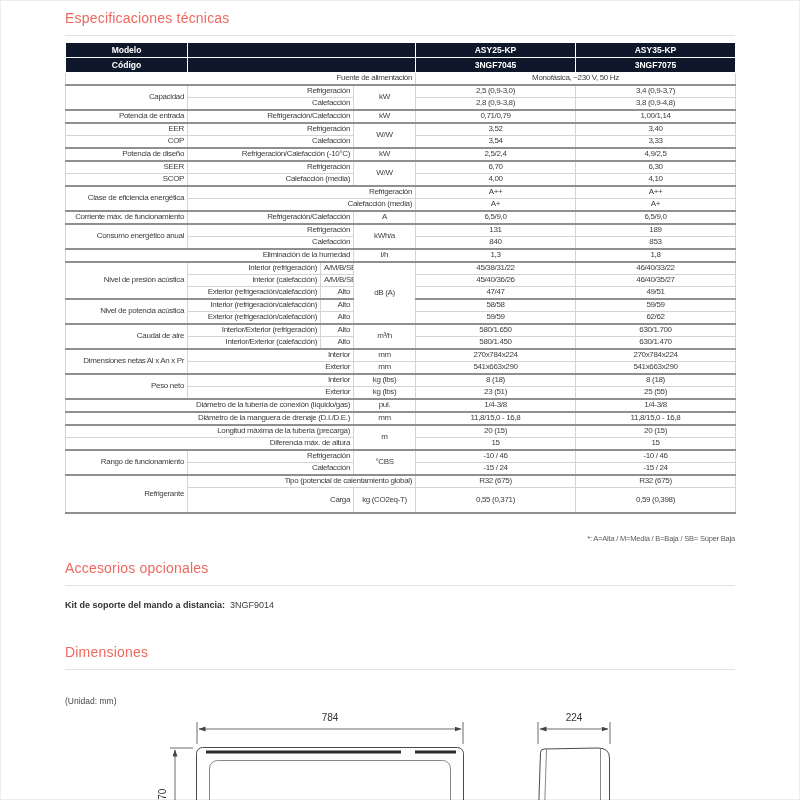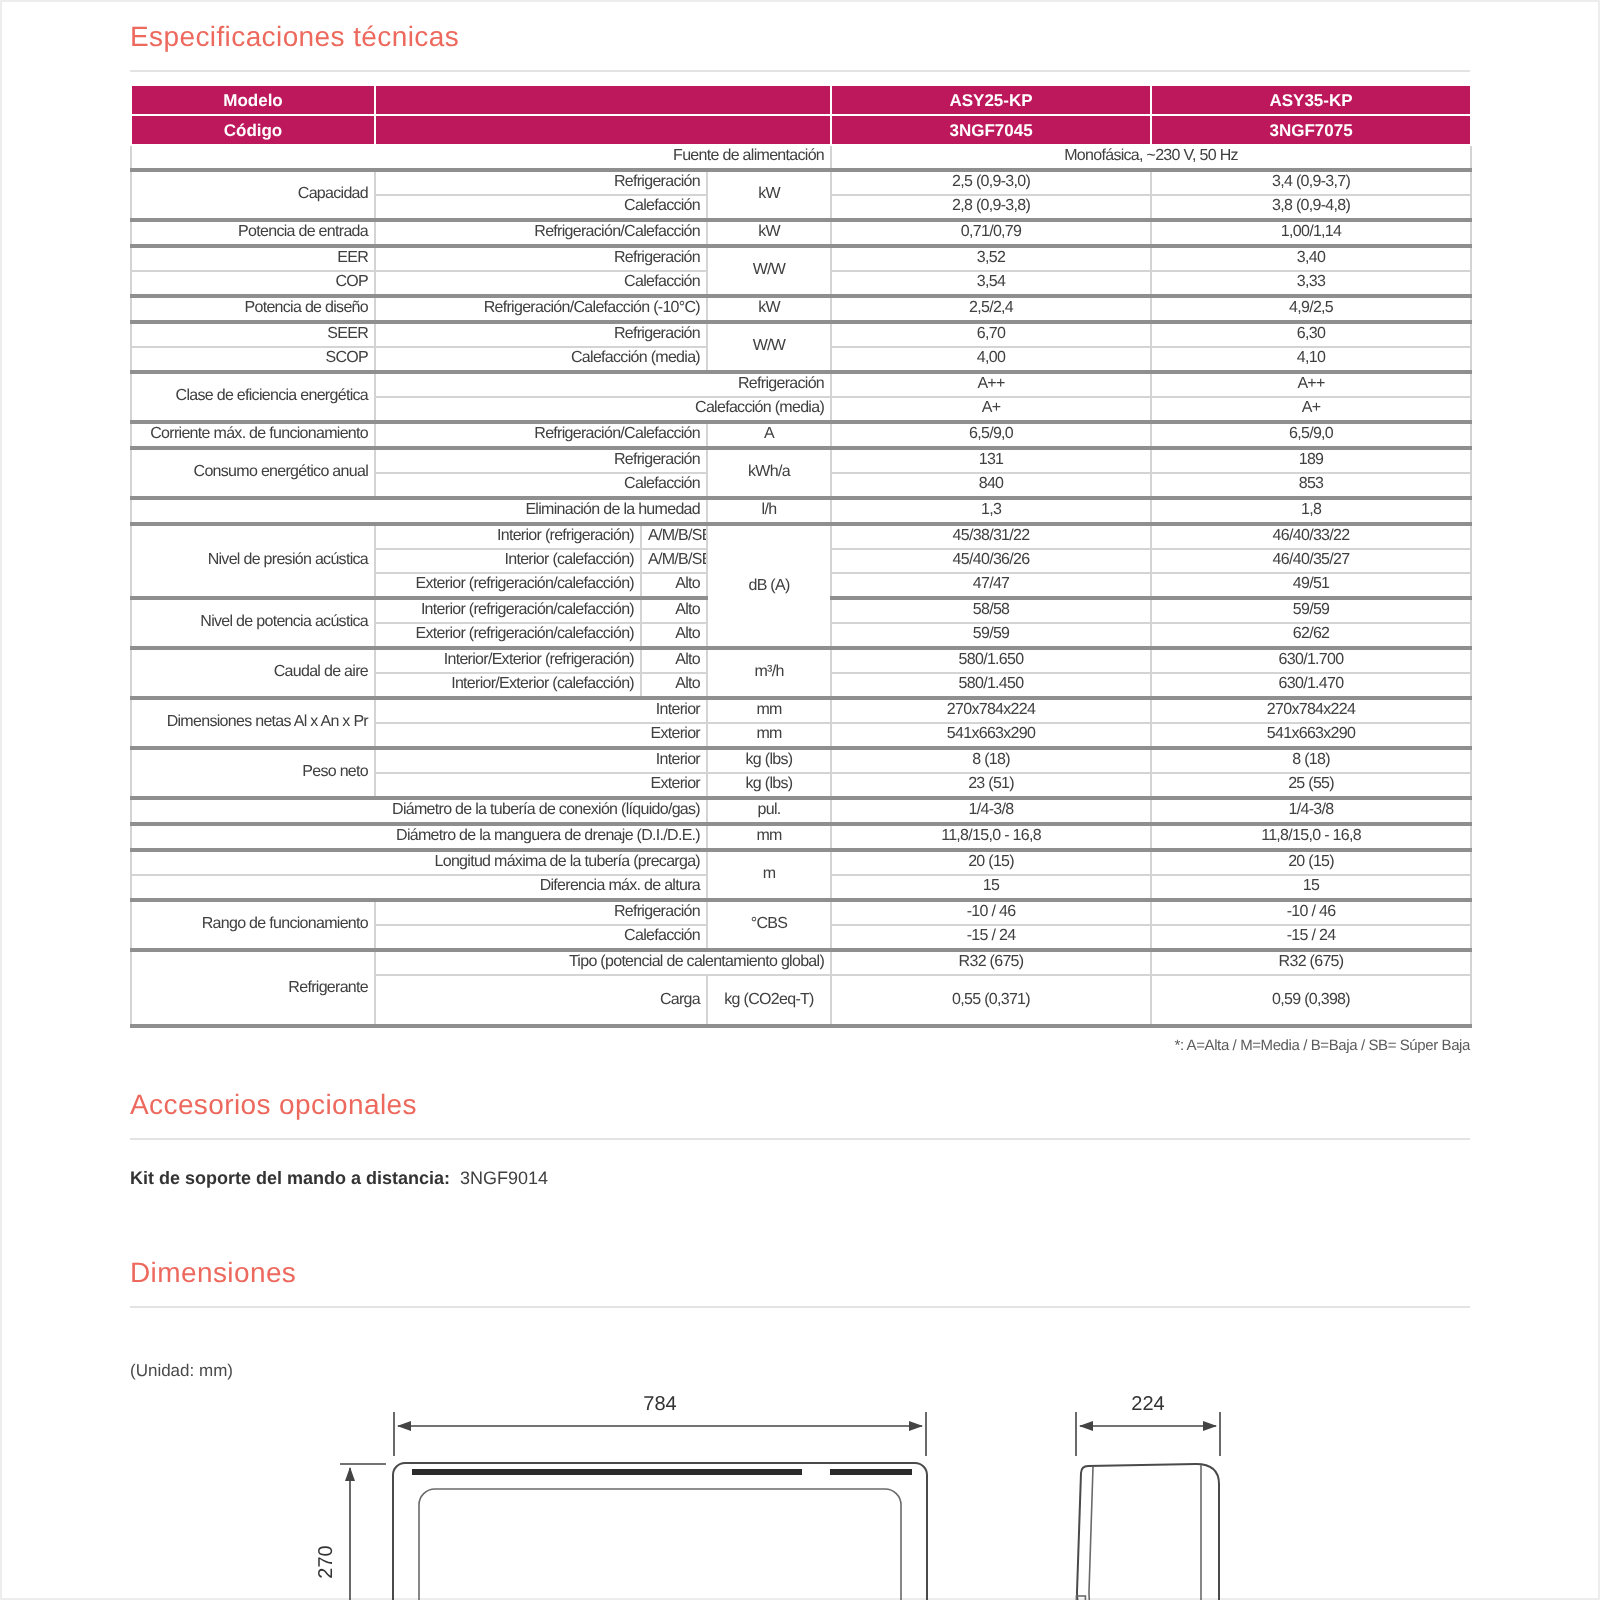--- a/index.html
+++ b/index.html
@@ -19,27 +19,27 @@
     border-bottom:2px solid #8f8f8f;
   }
   table.spec td{
     border:1px solid #d4d4d4;
     font-size:8px;letter-spacing:-.35px;line-height:10.5px;height:11px;
     padding:0 3px;white-space:nowrap;overflow:hidden;color:#404040;
   }
   table.spec tr.g td{border-top:2px solid #8f8f8f;}
   table.spec tr.tall td{height:24px;}
   table.spec td.hd{
-    background:#be185d;color:#fff;border:1px solid #fff;height:14px;
+    background:#0f172a;color:#fff;border:1px solid #fff;height:14px;
     text-align:center;font-weight:bold;font-size:8.5px;letter-spacing:0;
   }
   td.lbl,td.sub,td.mode{text-align:right;}
   td.unit,td.val{text-align:center;}
   td.wrap{white-space:pre-line;}
-  .footnote{width:670px;text-align:right;font-size:7.5px;color:#5c5c5c;margin-top:4px;letter-spacing:-.2px;}
+  .footnote{width:670px;text-align:right;font-size:7.5px;color:#5c5c5c;margin-top:20px;letter-spacing:-.2px;}
   
   .acc-block{margin:11px 0 0 0;}
   .acc-rows{margin-top:13px;}
   .acc-row{display:flex;font-size:9px;line-height:13px;}
   .acc-label{width:165px;font-weight:bold;color:#333;}
   .acc-value{color:#404040;}
   
   .dim-block{margin-top:26px;}
   .unit-note{font-size:8.5px;color:#4a4a4a;margin-top:26px;}
   svg.drawing{display:block;margin-top:2px;}

